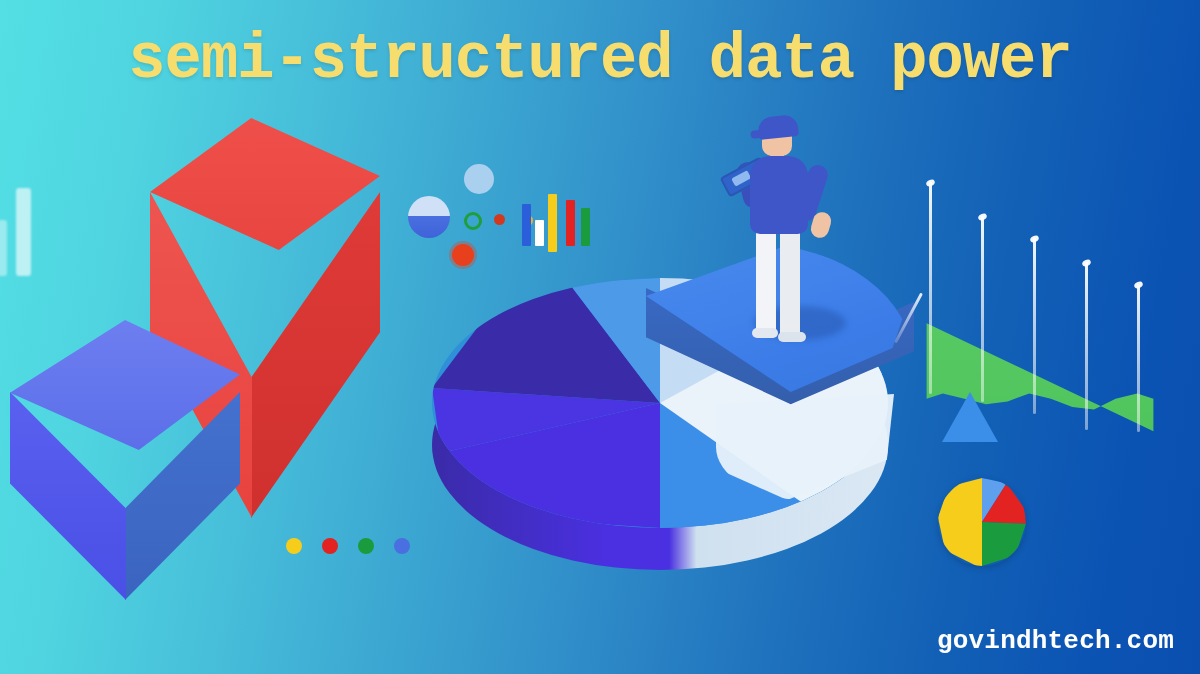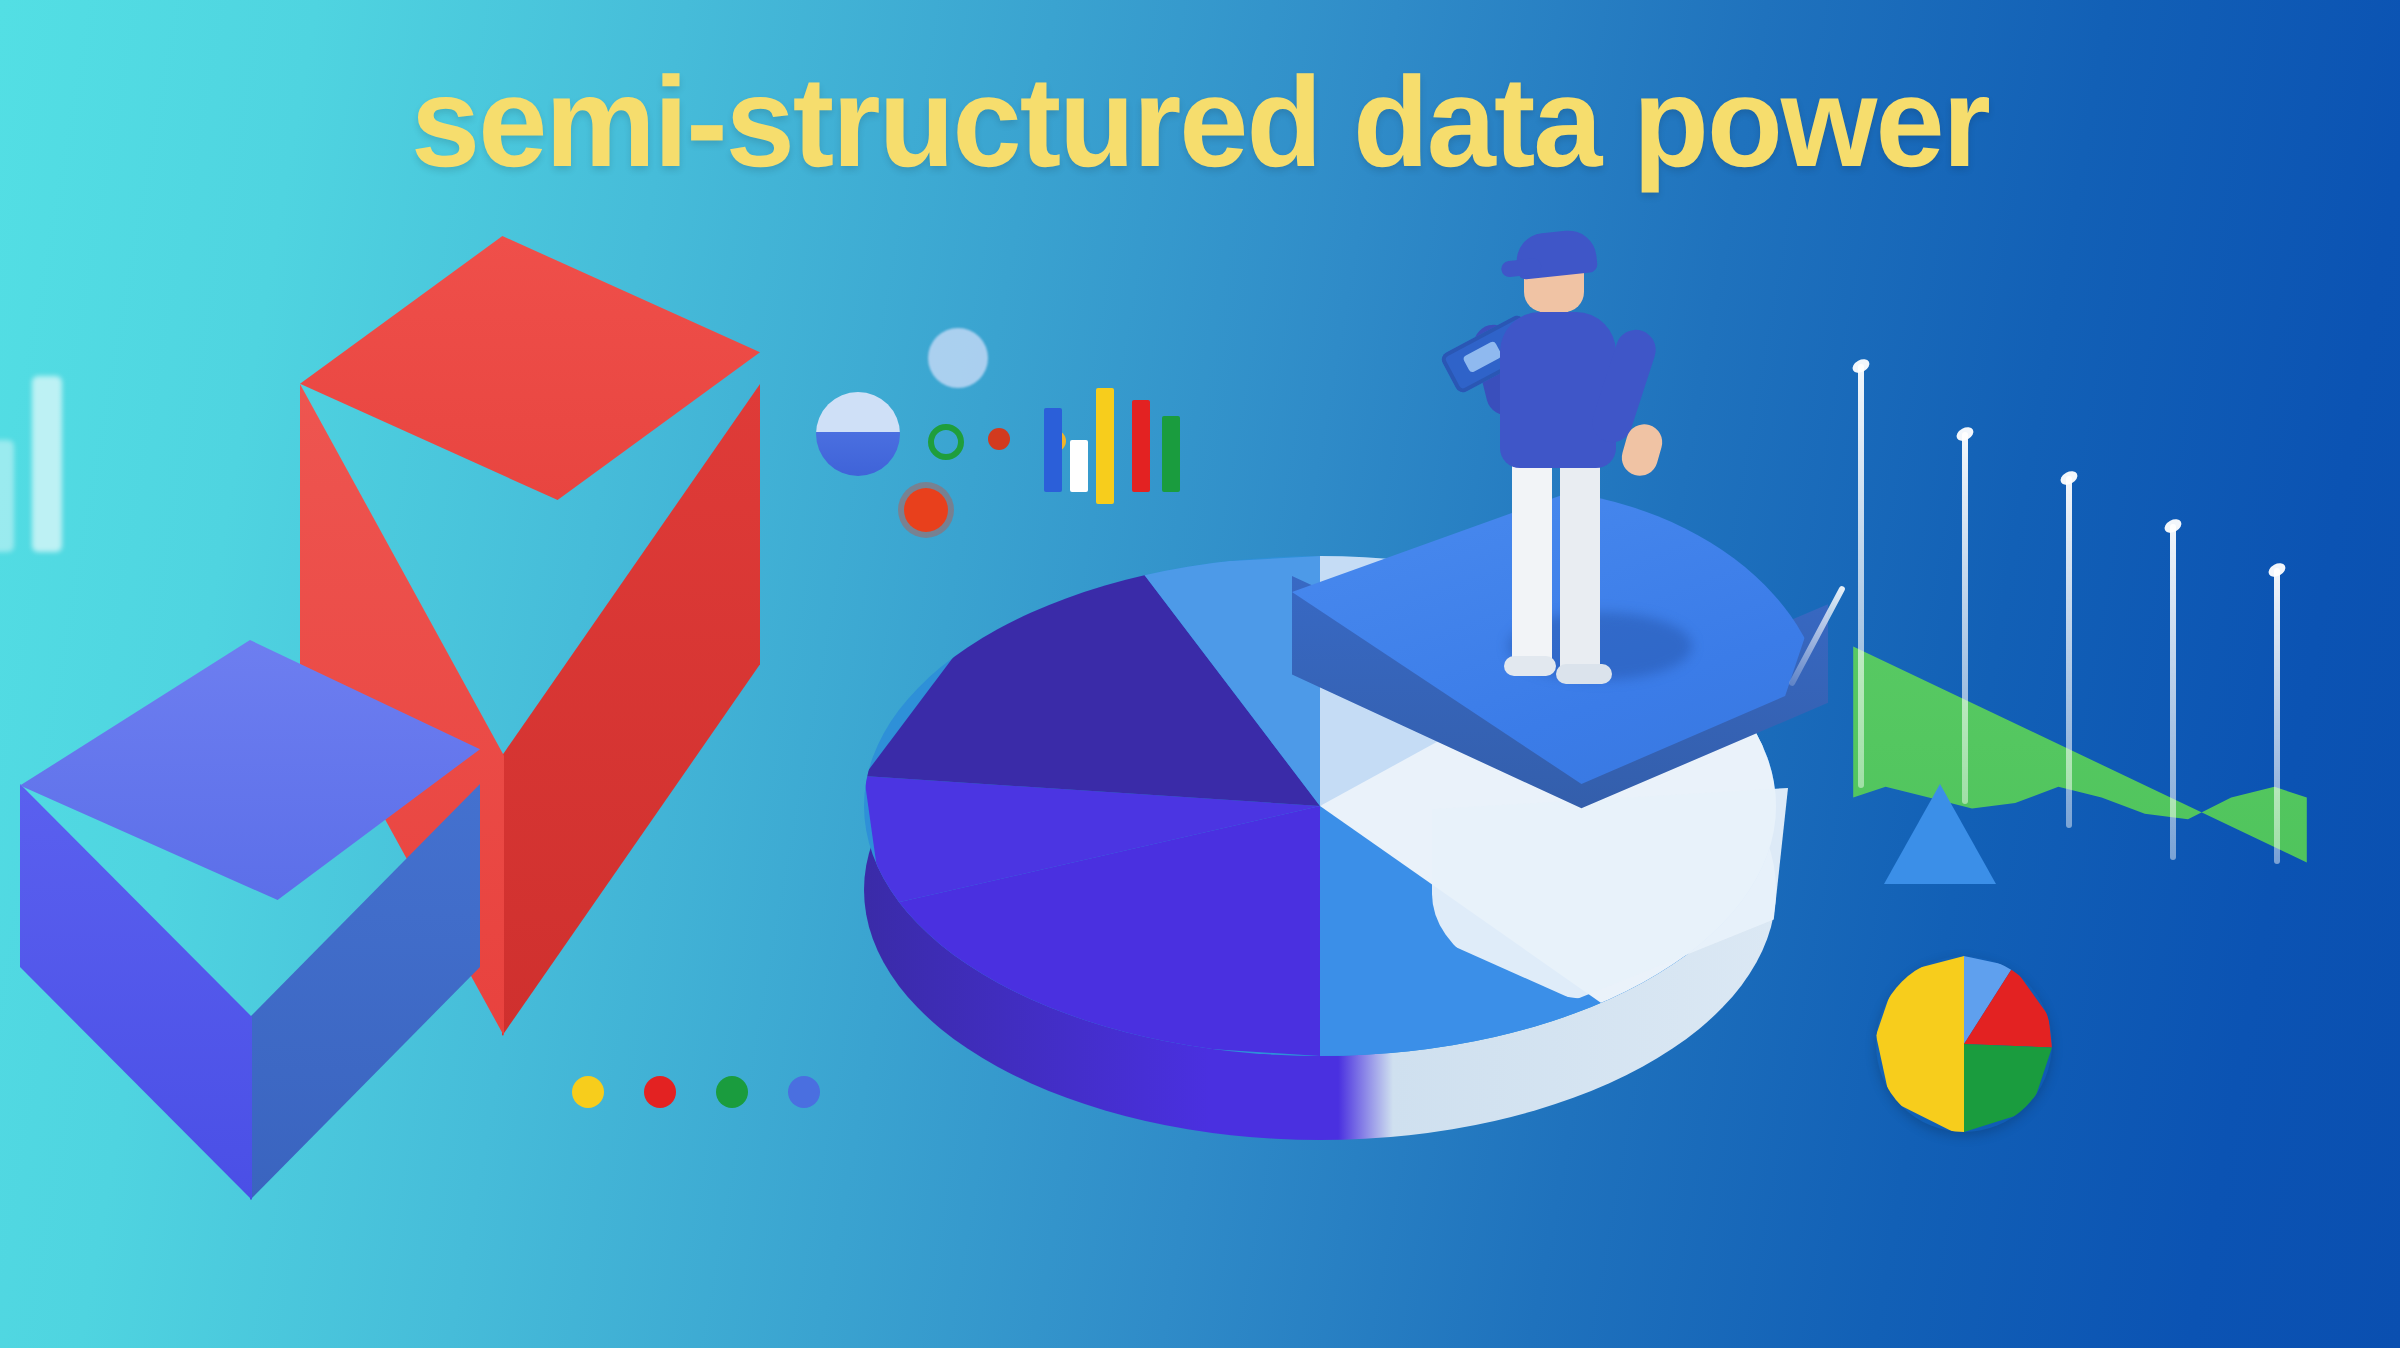--- a/index.html
+++ b/index.html
@@ -5,21 +5,21 @@
   html, body {
     margin: 0;
     padding: 0;
     background: #0b53b3;
   }
   .canvas {
     position: relative;
     width: 1200px;
     height: 674px;
     overflow: hidden;
-    font-family: Liberation Sans, sans-serif;
+    font-family: Liberation Mono, monospace;
     background: linear-gradient(100deg,
         #53dfe4 0%,
         #4fd4e0 12%,
         #46bcd9 26%,
         #3aa3d0 40%,
         #2f8bc8 53%,
         #1f72bd 67%,
         #1260b6 80%,
         #0b53b3 92%,
         #0a4fb0 100%);
@@ -388,14 +388,15 @@
 
   <div class="layer legend-dots">
     <div class="ld d1"></div>
     <div class="ld d2"></div>
     <div class="ld d3"></div>
     <div class="ld d4"></div>
   </div>
 
   <div class="title">semi-structured data power</div>
 
+  <div class="watermark">govindhtech.com</div>
 
 </div>
 
 </body></html>

